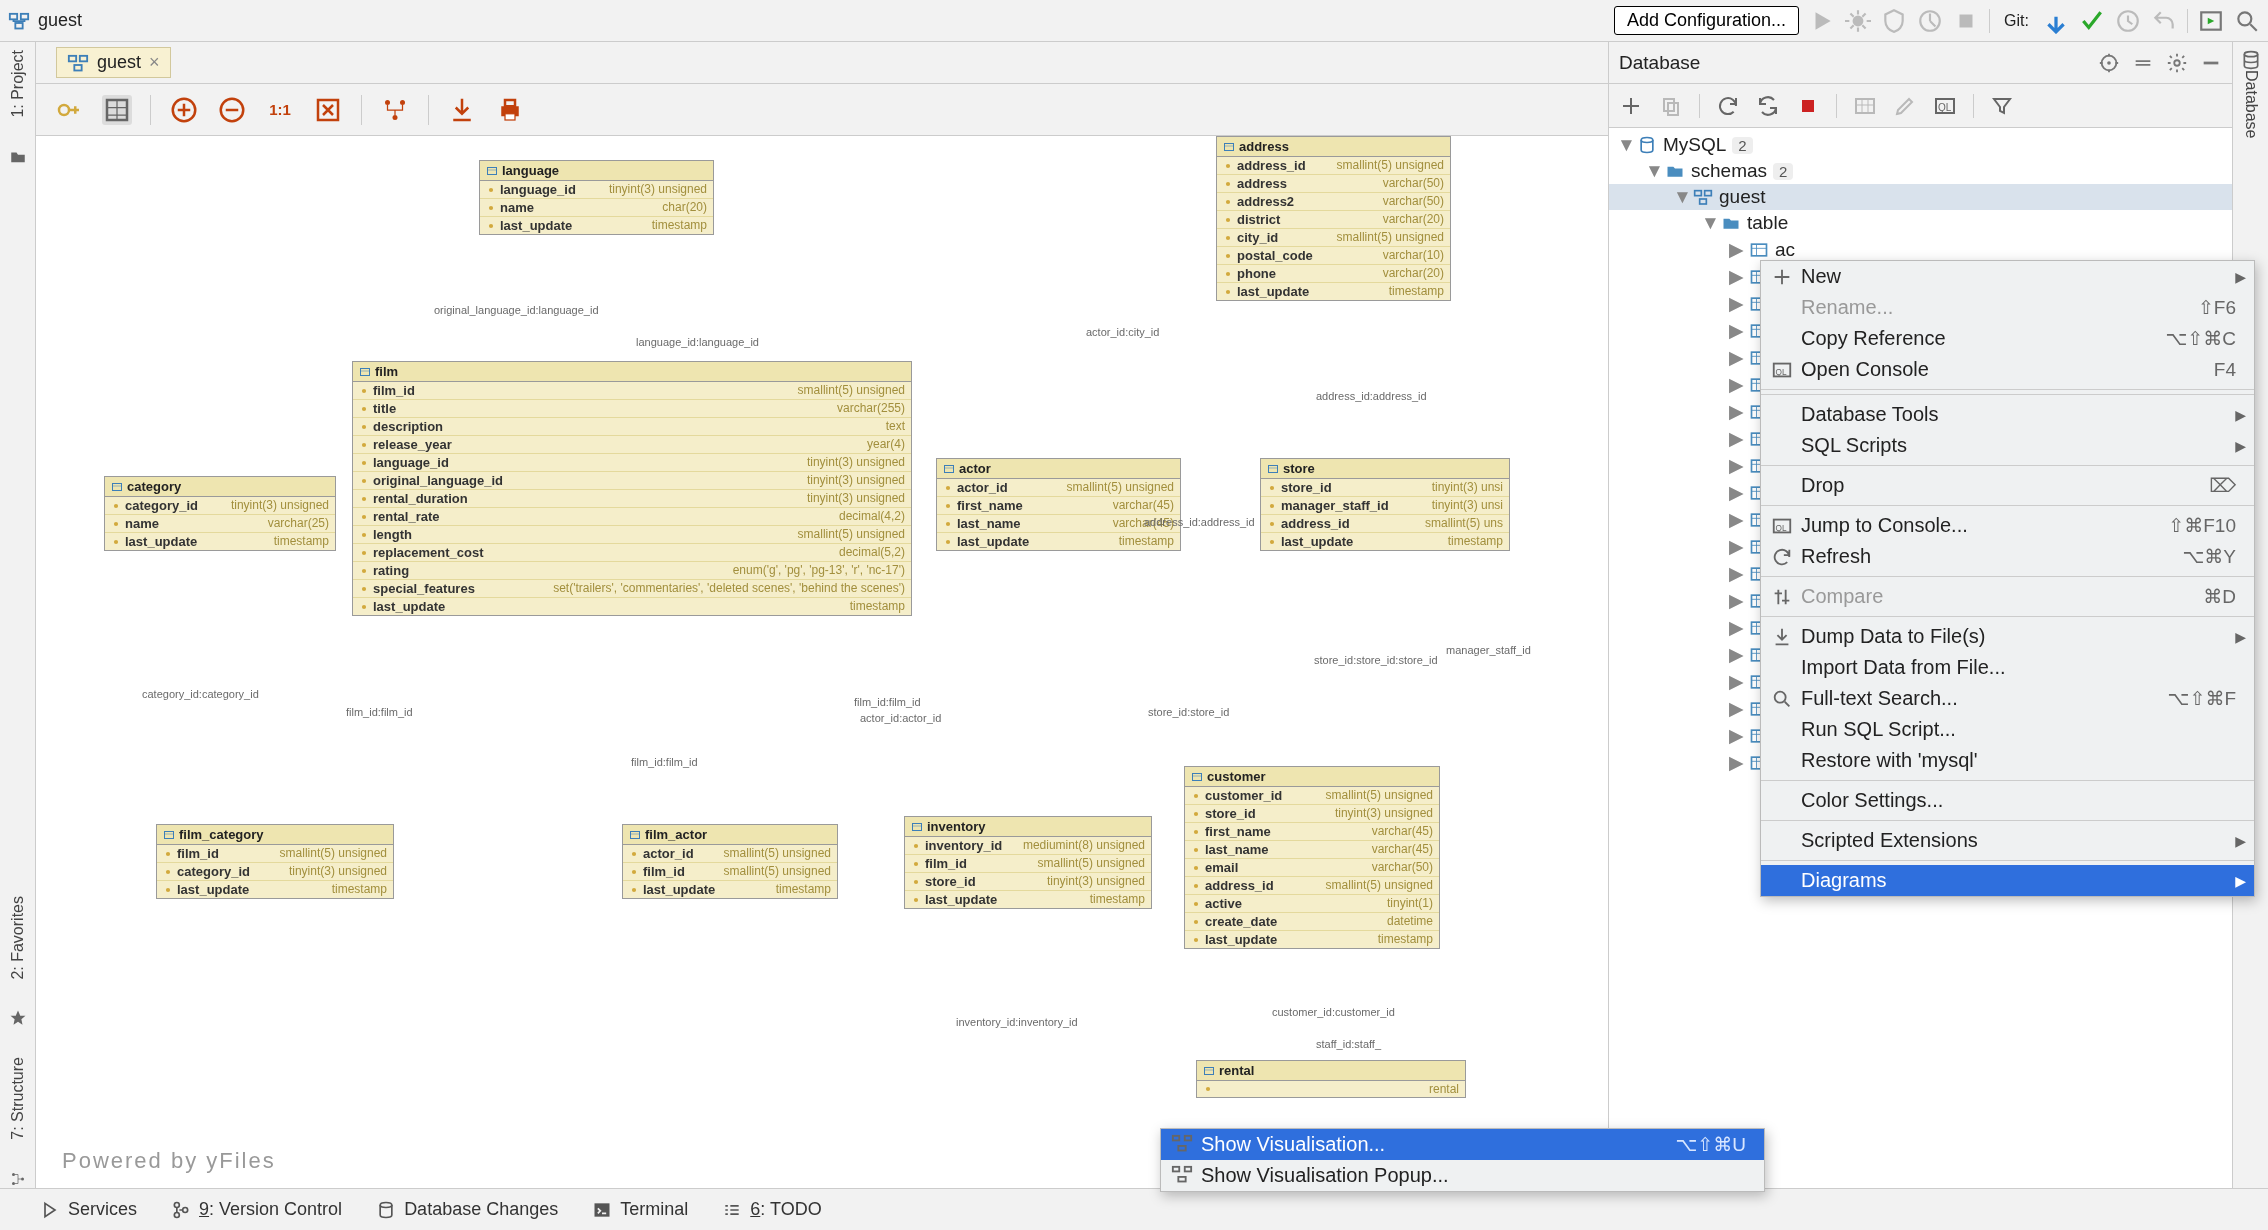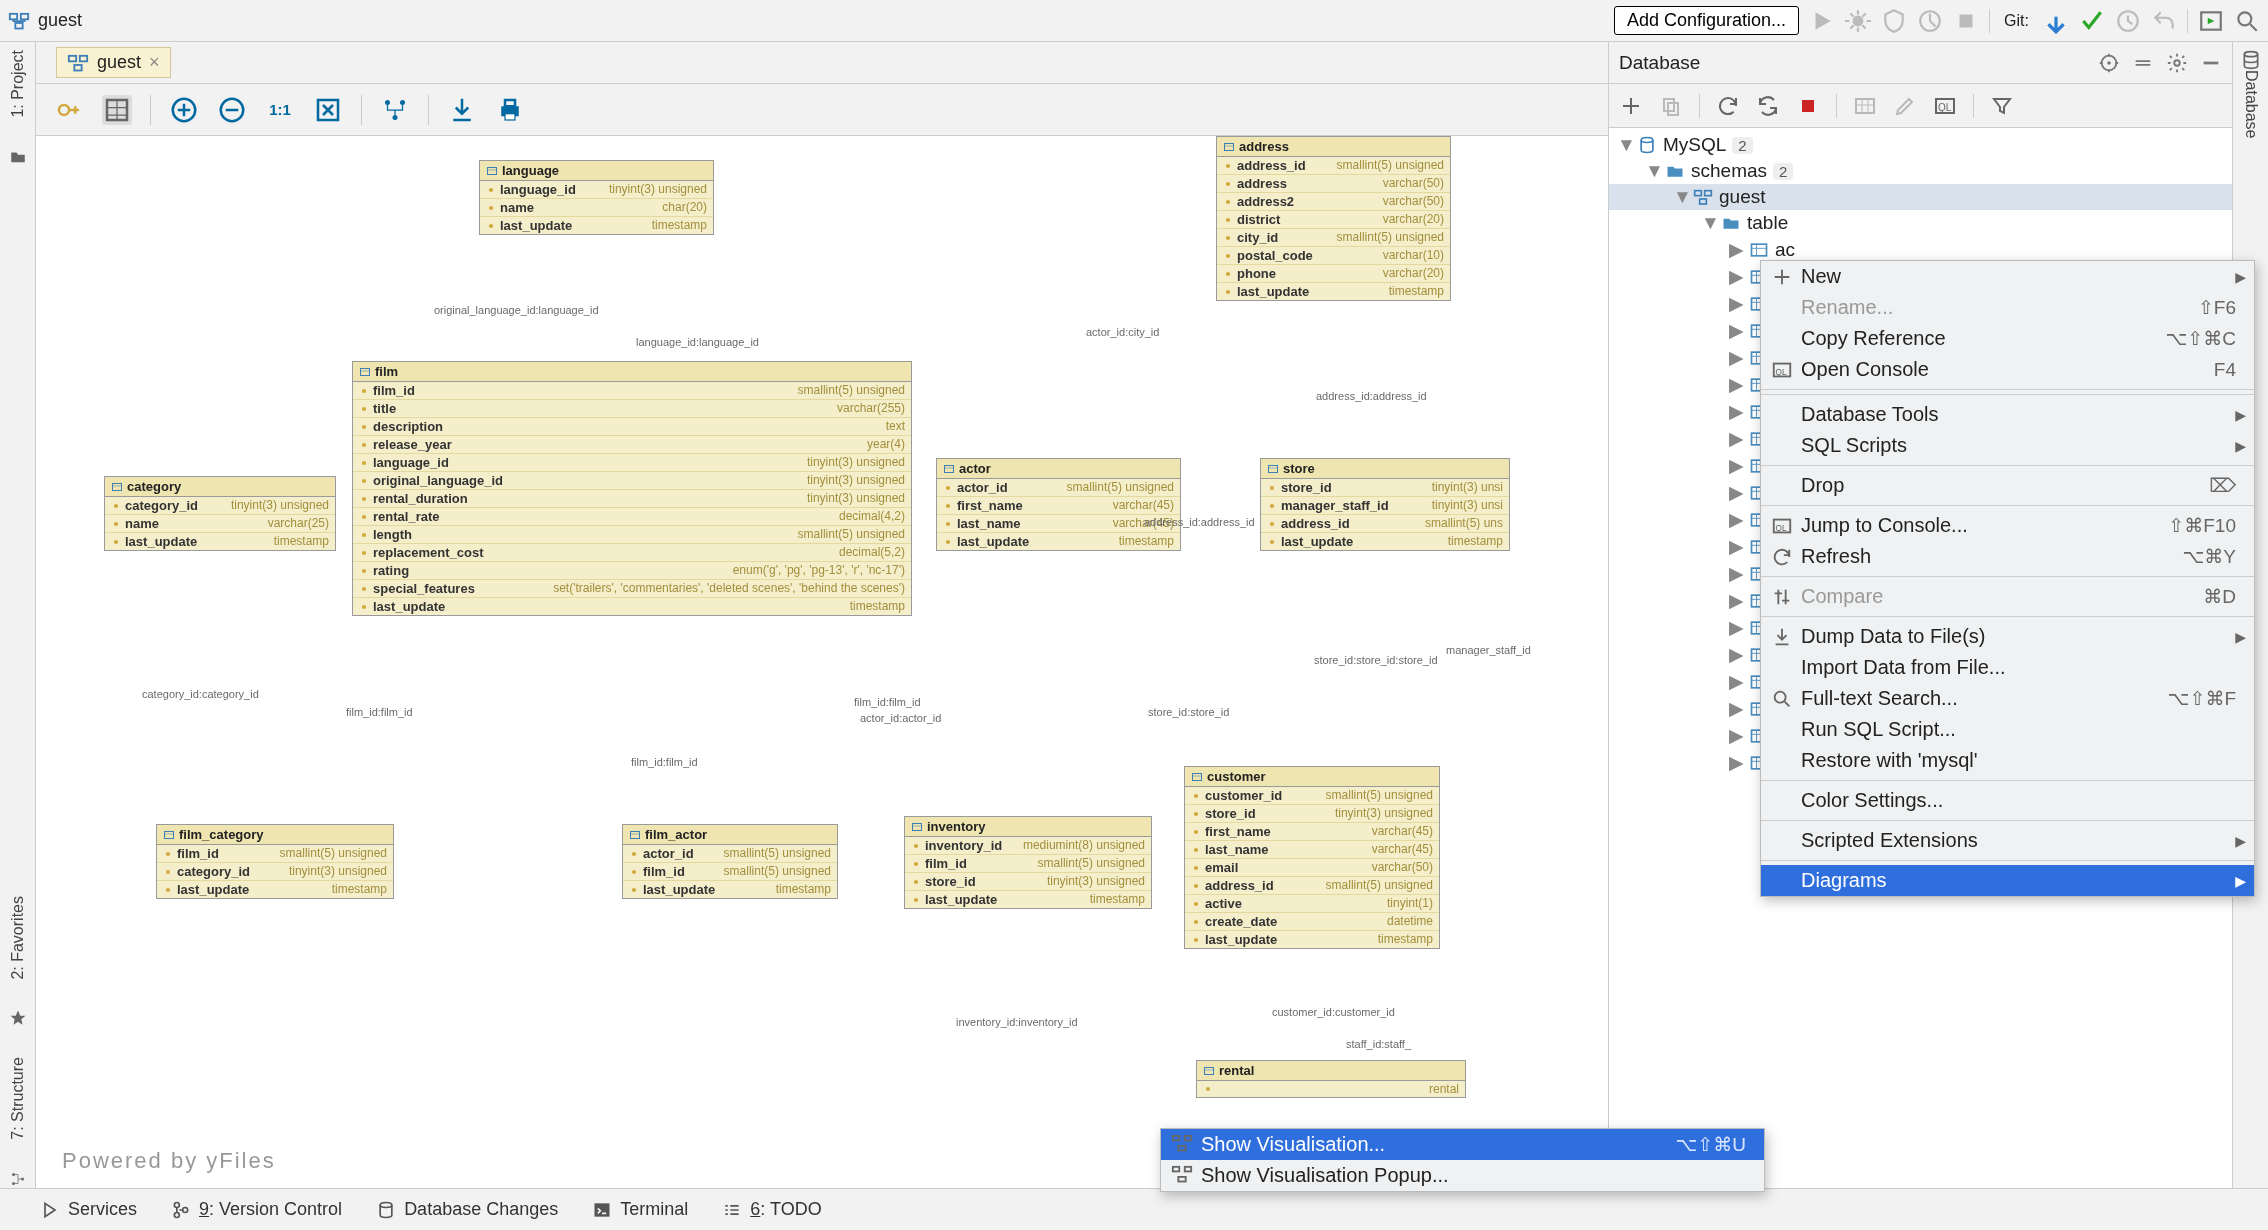--- a/index.html
+++ b/index.html
@@ -26,21 +26,21 @@
   
   .right-strip { position: absolute; right: 0; top: 42px; bottom: 42px; width: 36px; background: #f2f2f2; border-left: 1px solid #ccc; display: flex; flex-direction: column; align-items: center; padding-top: 8px; }
   .right-strip .vtext { writing-mode: vertical-rl; font-size: 16px; color: #444; cursor: pointer; display:flex; align-items:center; gap:6px;}
 
   
   .editor-header { position: absolute; left: 36px; right: 36px; top: 42px; height: 42px; background: #f2f2f2; border-bottom: 1px solid #ccc; display: flex; align-items: center; }
   .editor-tab { display: flex; align-items: center; gap: 8px; background: #f8f1d2; border: 1px solid #d2c89c; padding: 4px 10px; margin-left: 20px; font-size: 18px; }
   .editor-tab .close { color: #888; cursor: pointer; }
 
   .diagram-toolbar { position: absolute; left: 36px; right: 660px; top: 84px; height: 52px; background: #f2f2f2; border-bottom: 1px solid #ccc; display: flex; align-items: center; gap: 18px; padding-left: 18px; }
-  .dg-btn { width:30px; height:30px; color:#0369a1; cursor:pointer; display:flex; align-items:center; justify-content:center; border-radius:3px; }
+  .dg-btn { width:30px; height:30px; color:#c2410c; cursor:pointer; display:flex; align-items:center; justify-content:center; border-radius:3px; }
   .dg-btn.sel { background:#dcdcdc; }
   .dg-btn.ratio { font-size:15px; font-weight:600; }
   .dg-sep { width:1px; height:30px; background:#ccc; }
 
   
   .canvas { position: absolute; left: 36px; right: 660px; top: 136px; bottom: 42px; background: #fff; overflow: hidden; }
   .poweredby { position: absolute; left: 26px; bottom: 14px; color: #999; font-size: 22px; letter-spacing: 2px; }
 
   
   .ent { position: absolute; background: #f5eeca; border: 1px solid #9a9a9a; font-size: 13px; }
@@ -697,21 +697,21 @@
     <div class="fkline" style="left: 310px; top: 570px;">film_id:film_id</div>
     <div class="fkline" style="left: 595px; top: 620px;">film_id:film_id</div>
     <div class="fkline" style="left: 818px; top: 560px;">film_id:film_id</div>
     <div class="fkline" style="left: 824px; top: 576px;">actor_id:actor_id</div>
     <div class="fkline" style="left: 1108px; top: 380px;">address_id:address_id</div>
     <div class="fkline" style="left: 1410px; top: 508px;">manager_staff_id</div>
     <div class="fkline" style="left: 1112px; top: 570px;">store_id:store_id</div>
     <div class="fkline" style="left: 1278px; top: 518px;">store_id:store_id:store_id</div>
     <div class="fkline" style="left: 920px; top: 880px;">inventory_id:inventory_id</div>
     <div class="fkline" style="left: 1236px; top: 870px;">customer_id:customer_id</div>
-    <div class="fkline" style="left: 1310px; top: 902px;">staff_id:staff_</div>
+    <div class="fkline" style="left: 1280px; top: 902px;">staff_id:staff_</div>
   </div>
 
 <div class="db-panel">
   <div class="db-header">
     <span class="db-title">Database</span>
     <span class="db-hicon">
         <svg viewBox="0 0 24 24">
           <circle cx="12" cy="12" r="8" fill="none" stroke="currentColor" stroke-width="2"></circle>
           <circle cx="12" cy="12" r="2" fill="currentColor"></circle>
           <path d="M12 2v3M12 19v3M2 12h3M19 12h3" stroke="currentColor" stroke-width="2"></path>

